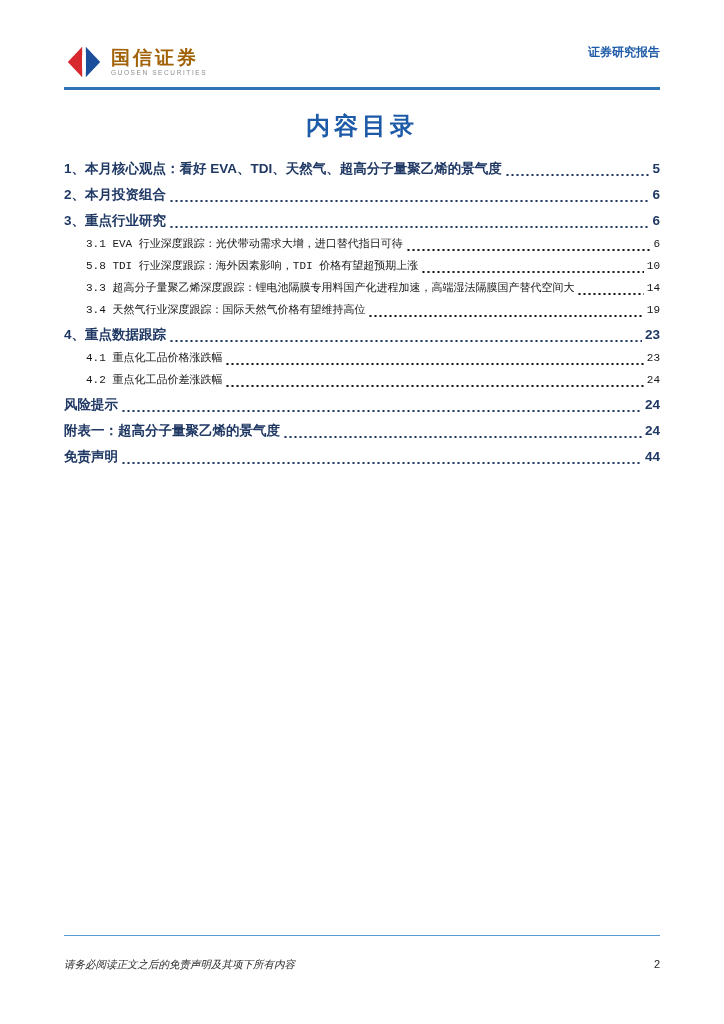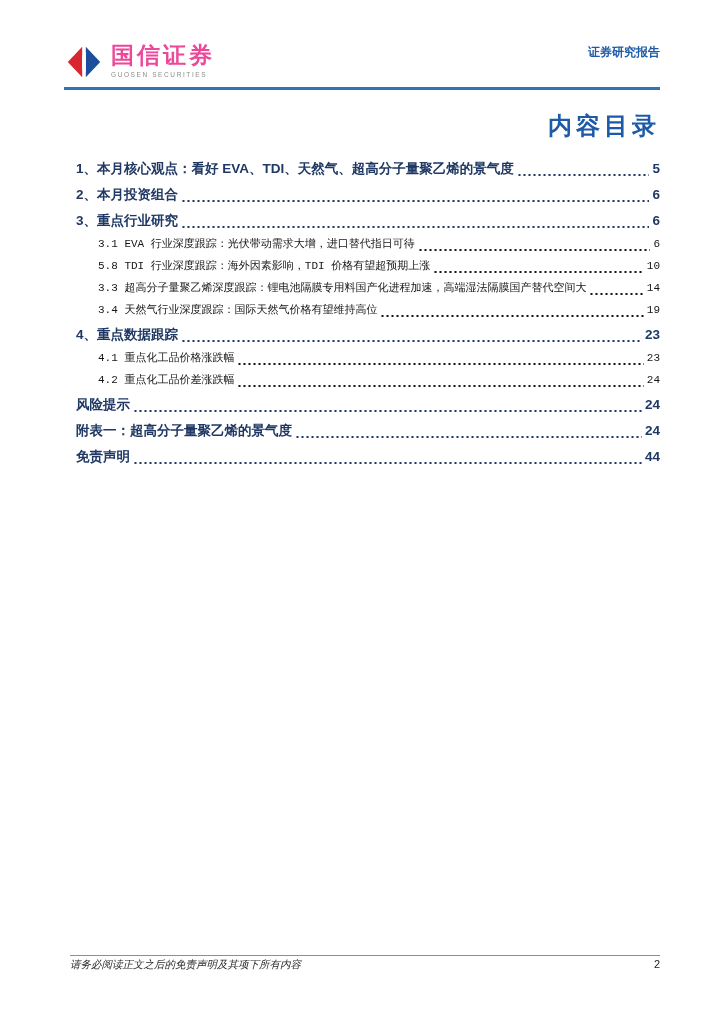--- a/index.html
+++ b/index.html
@@ -13,43 +13,43 @@
     overflow: hidden;
   }
   .page { padding: 44px 64px 0 64px; }
 
   
   .header { display: flex; justify-content: space-between; align-items: flex-start; }
   .logo { display: flex; align-items: center; gap: 7px; }
   .logo svg { display: block; }
   .logo-text { display: flex; flex-direction: column; gap: 2px; }
   .logo-cn {
-    color: #ec4899; font-weight: bold; font-size: 23px;
-    letter-spacing: 3px; line-height: 1; font-family: Liberation Mono, monospace;
+    color: #a16207; font-weight: bold; font-size: 19px;
+    letter-spacing: 3px; line-height: 1; font-family: Liberation Serif, serif;
   }
   .logo-en {
     color: #8c8c8c; font-size: 6.5px; letter-spacing: 1.6px;
     font-family: "Liberation Sans", sans-serif;
   }
   .report-type {
     color: #1d5aa8; font-size: 12px; font-weight: bold;
     margin-top: 0; font-family: "Liberation Sans", sans-serif;
   }
   .header-rule { height: 3px; background: #2f74b5; margin-top: 7px; }
 
   
   .doc-title {
-    text-align: right; color: #1d5aa8; font-size: 24px; font-weight: bold;
+    text-align: center; color: #1d5aa8; font-size: 24px; font-weight: bold;
     letter-spacing: 4px; margin: 20px 0 15px 0;
     font-family: "Liberation Sans", sans-serif;
   }
 
   
   .toc { width: 100%; }
-  .toc-entry { display: flex; cursor: pointer; margin-left: 12px; }
+  .toc-entry { display: flex; cursor: pointer; }
   .toc-entry.lvl1 {
     color: #1f3864; font-weight: bold; font-size: 13.5px;
     line-height: 24px; margin-top: 2px;
     font-family: "Liberation Sans", sans-serif;
   }
   .toc-entry.lvl2 {
     color: #161616; font-size: 11px; line-height: 21px;
     padding-left: 22px; margin-top: 1px;
     font-family: Liberation Mono, monospace;
   }
@@ -58,22 +58,22 @@
     flex: 1 1 14px; min-width: 14px; height: 4px;
     margin: 0 3px 4px 3px; align-self: flex-end;
     background-image: radial-gradient(circle, currentColor 1px, transparent 1.25px);
     background-size: 5px 4px; background-repeat: repeat-x; background-position: 0 center;
   }
   .toc-entry.lvl2 .toc-leader { margin-bottom: 3px; }
   .toc-page { flex: 0 0 auto; }
 
   
   .footer {
-    position: absolute; left: 70px; right: 64px; bottom: 52px;
-    border-top: 1.5px solid #5b9bd5; padding-top: 2px;
+    position: absolute; left: 64px; right: 64px; bottom: 52px;
+    border-top: 1.5px solid #5b9bd5; padding-top: 22px;
     display: flex; justify-content: space-between; align-items: baseline;
   }
   .footer-disclaimer {
     font-style: italic; color: #2b2b2b; font-size: 10.5px;
     font-family: "Liberation Serif", serif;
   }
   .footer-page { color: #222; font-size: 11px; font-family: "Liberation Sans", sans-serif; }
 </style>
 </head>
 <body>

